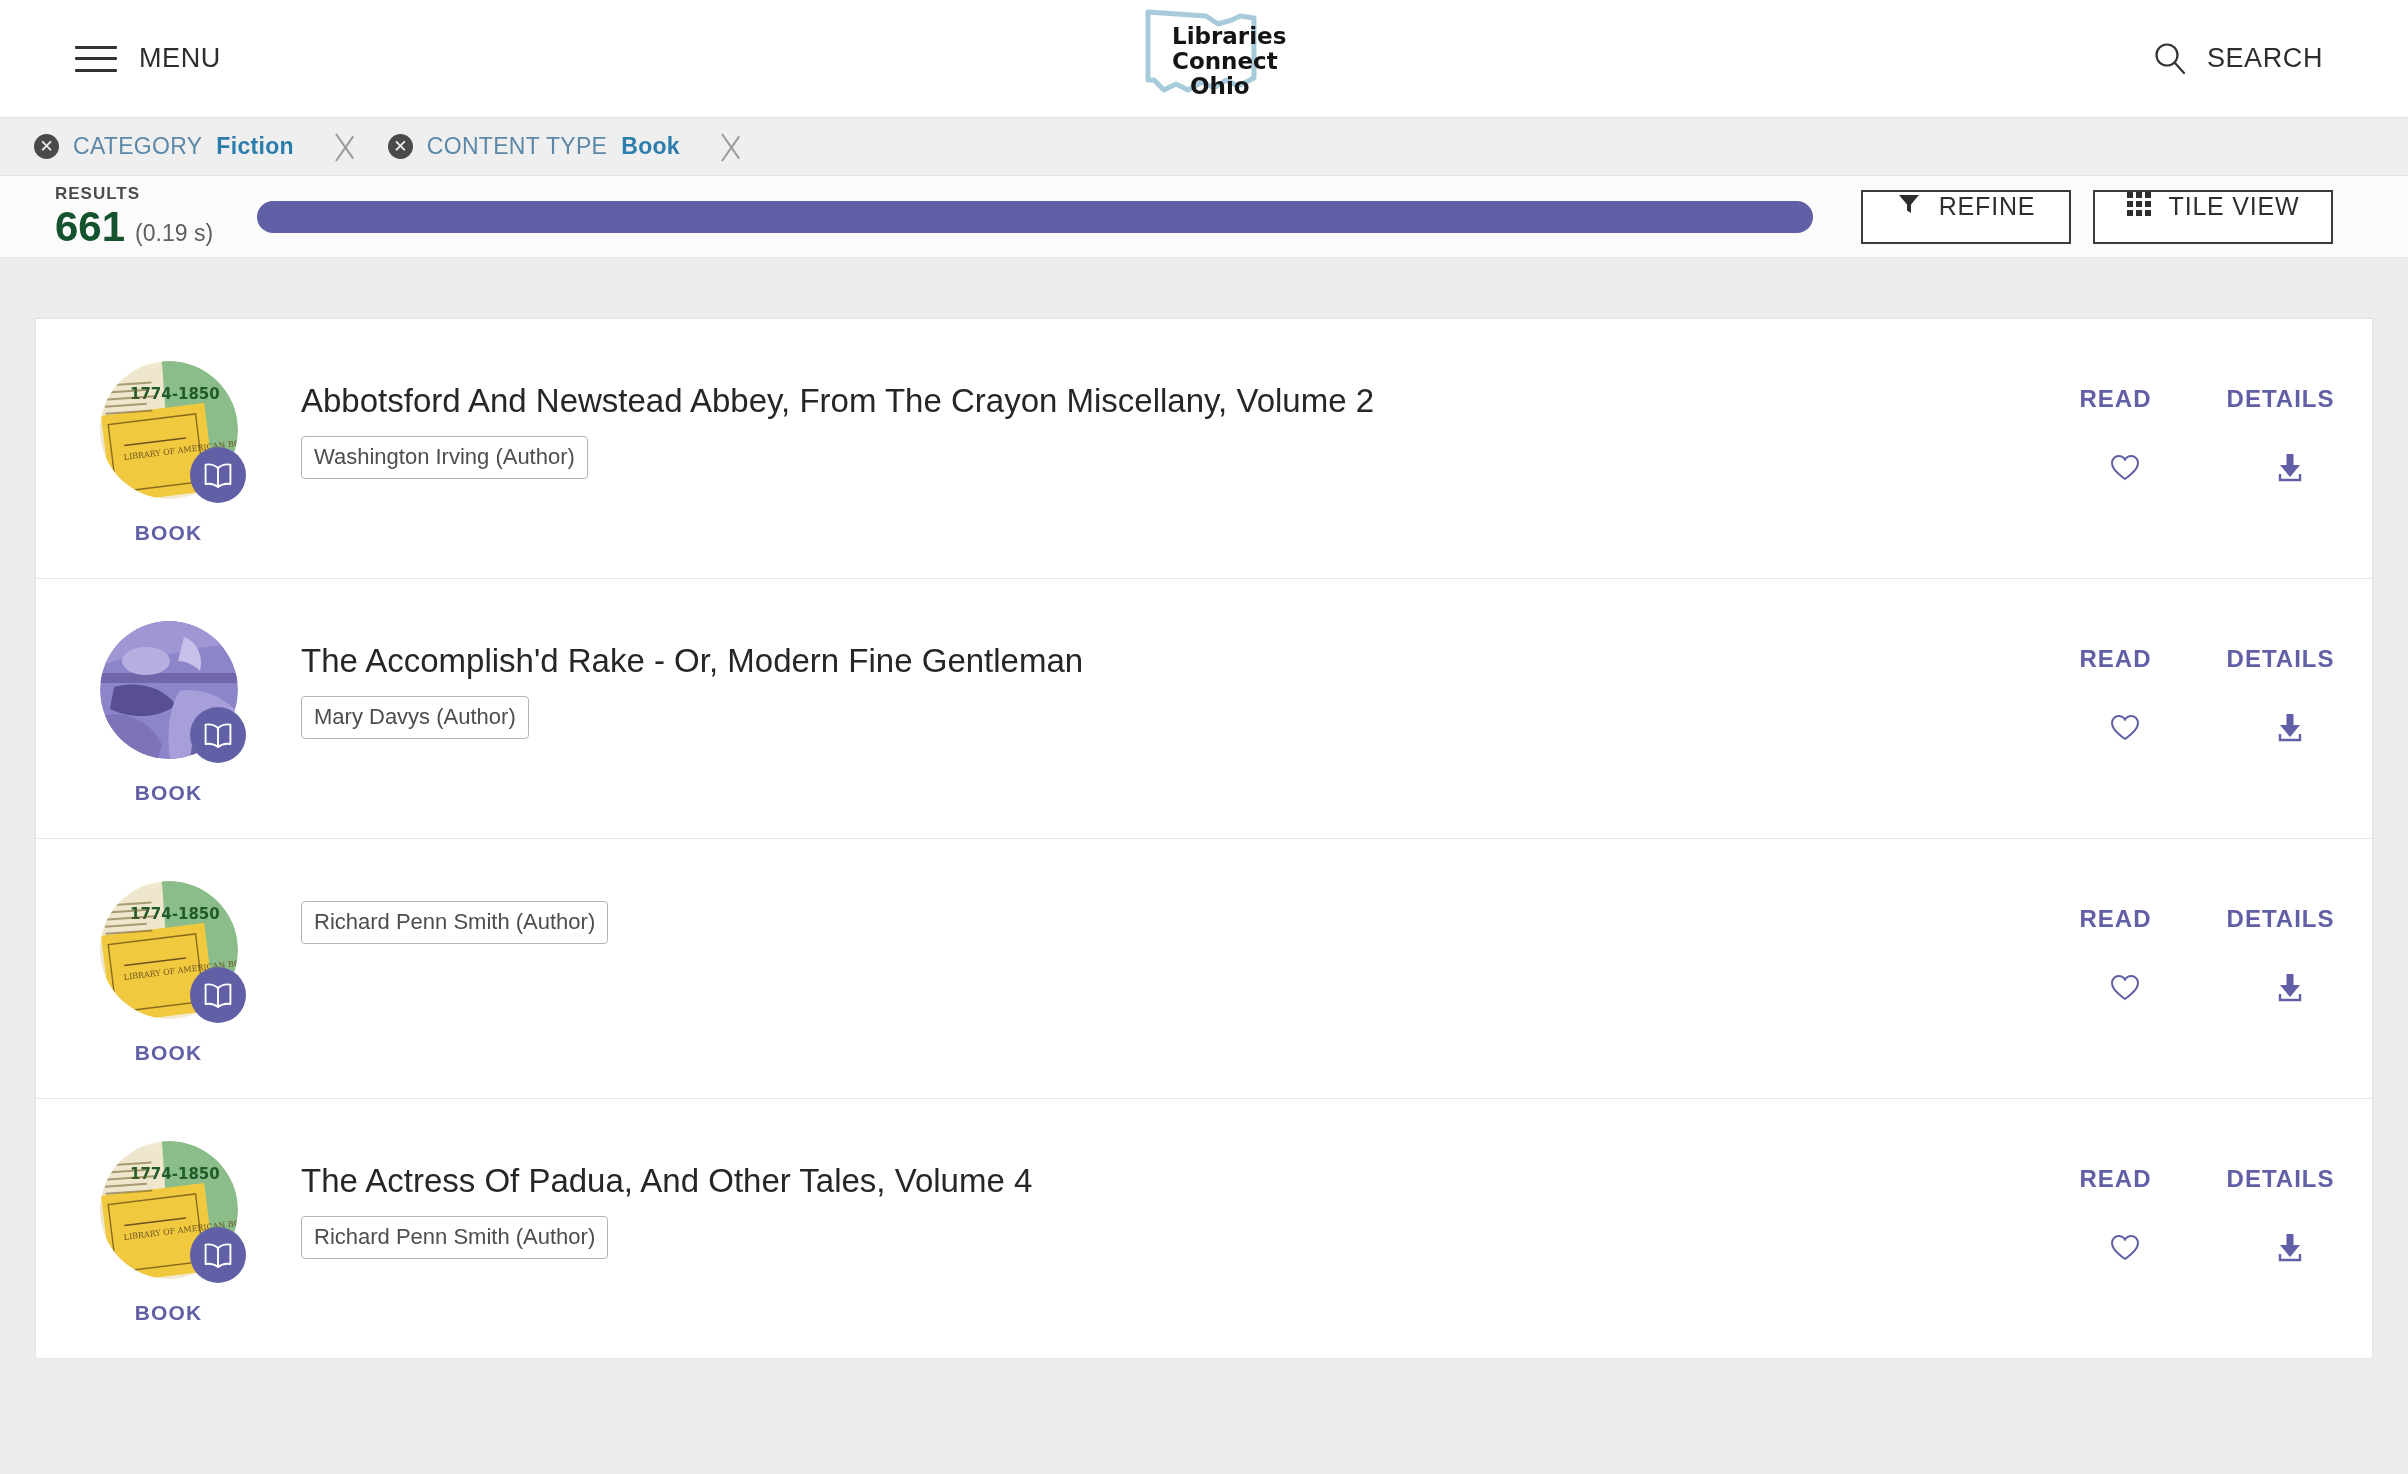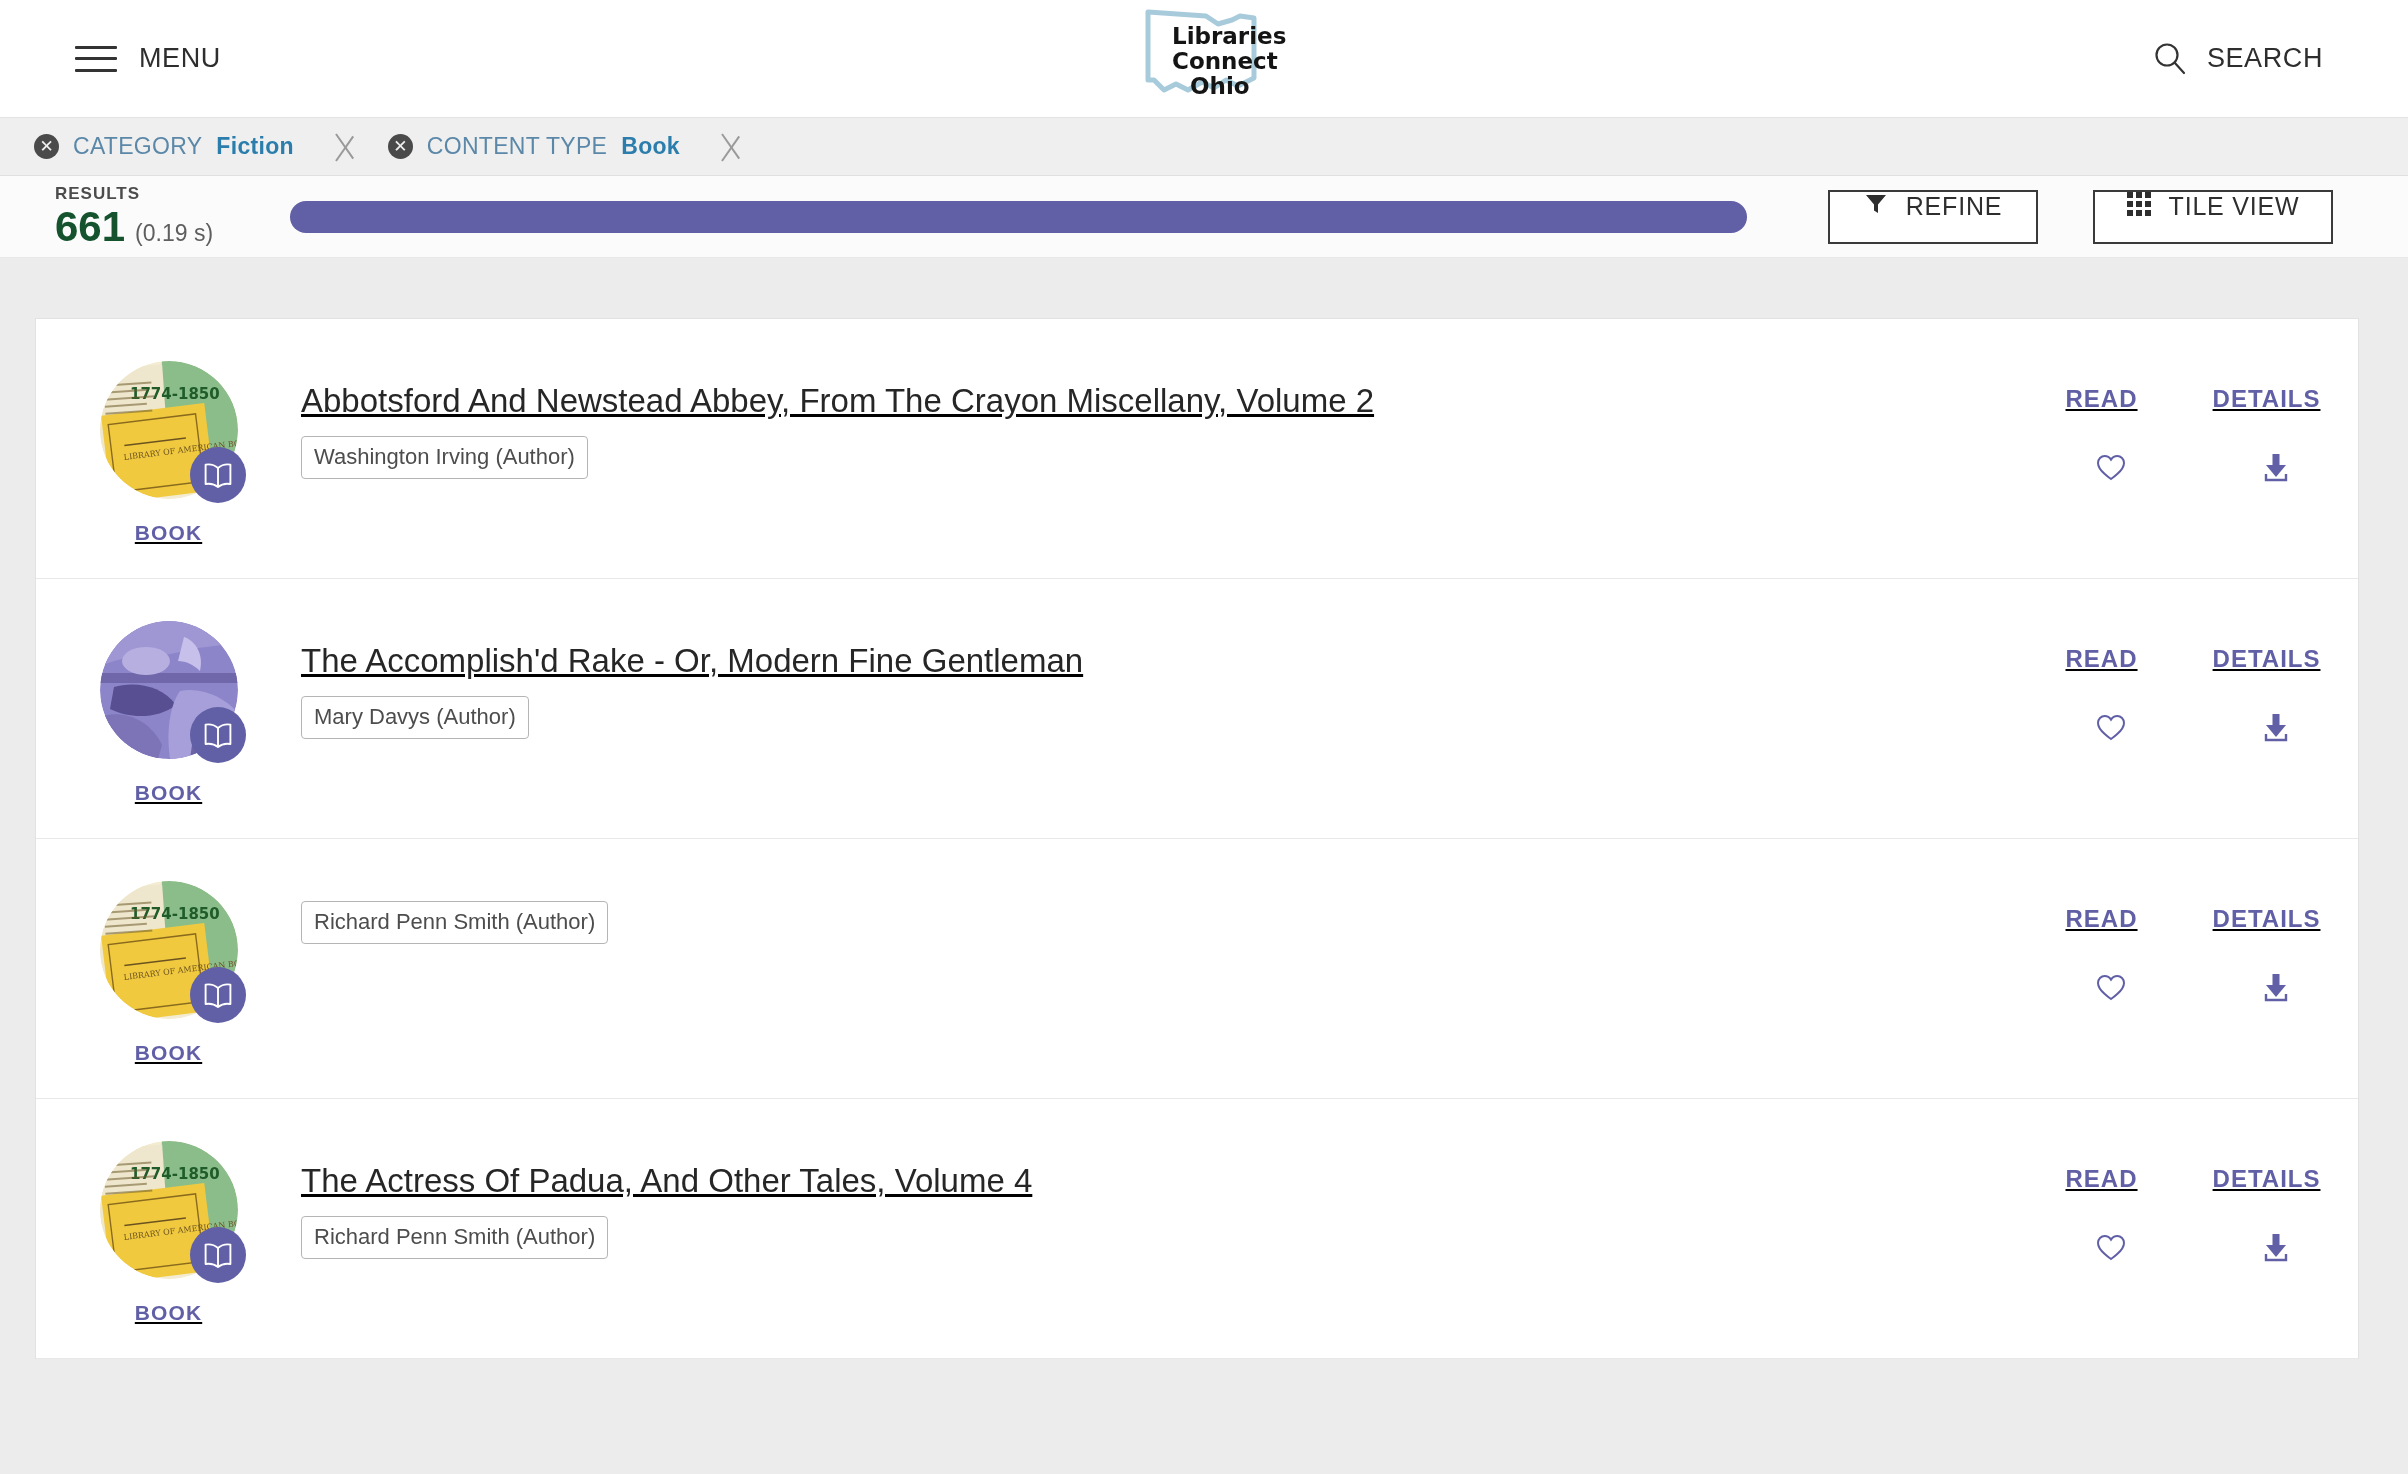--- a/index.html
+++ b/index.html
@@ -137,21 +137,20 @@
   .chip-arrow::after  { bottom: 14px; transform: rotate(-55deg); transform-origin: left center; }
 
   
   #results-bar {
     height: 82px;
     background: #fbfbfb;
     display: flex;
     align-items: center;
     padding: 0 75px 0 55px;
     border-bottom: 1px solid #e8e8e8;
-    gap: 33px;
   }
   #results-meta { flex: 0 0 auto; width: 190px; }
   #results-label {
     font-size: 17px;
     font-weight: bold;
     color: #4c4c4c;
     letter-spacing: 1px;
     line-height: 1;
     margin-bottom: 4px;
   }
@@ -199,24 +198,23 @@
   .grid-icon {
     display: grid;
     grid-template-columns: repeat(3, 6px);
     grid-template-rows: repeat(3, 6px);
     gap: 3px;
   }
   .grid-icon i { background: #2e2e2e; display: block; }
 
   
   #results-area {
-    padding: 60px 49px 0 35px;
+    padding: 60px 35px 0 35px;
     height: calc(1474px - 118px - 59px - 83px);
     overflow: hidden;
-    text-decoration: underline;
   }
   #results-card {
     background: #ffffff;
     border: 1px solid #e2e2e2;
     border-bottom: none;
   }
   .result-row {
     display: flex;
     align-items: flex-start;
     border-bottom: 1px solid #e8e8e8;

